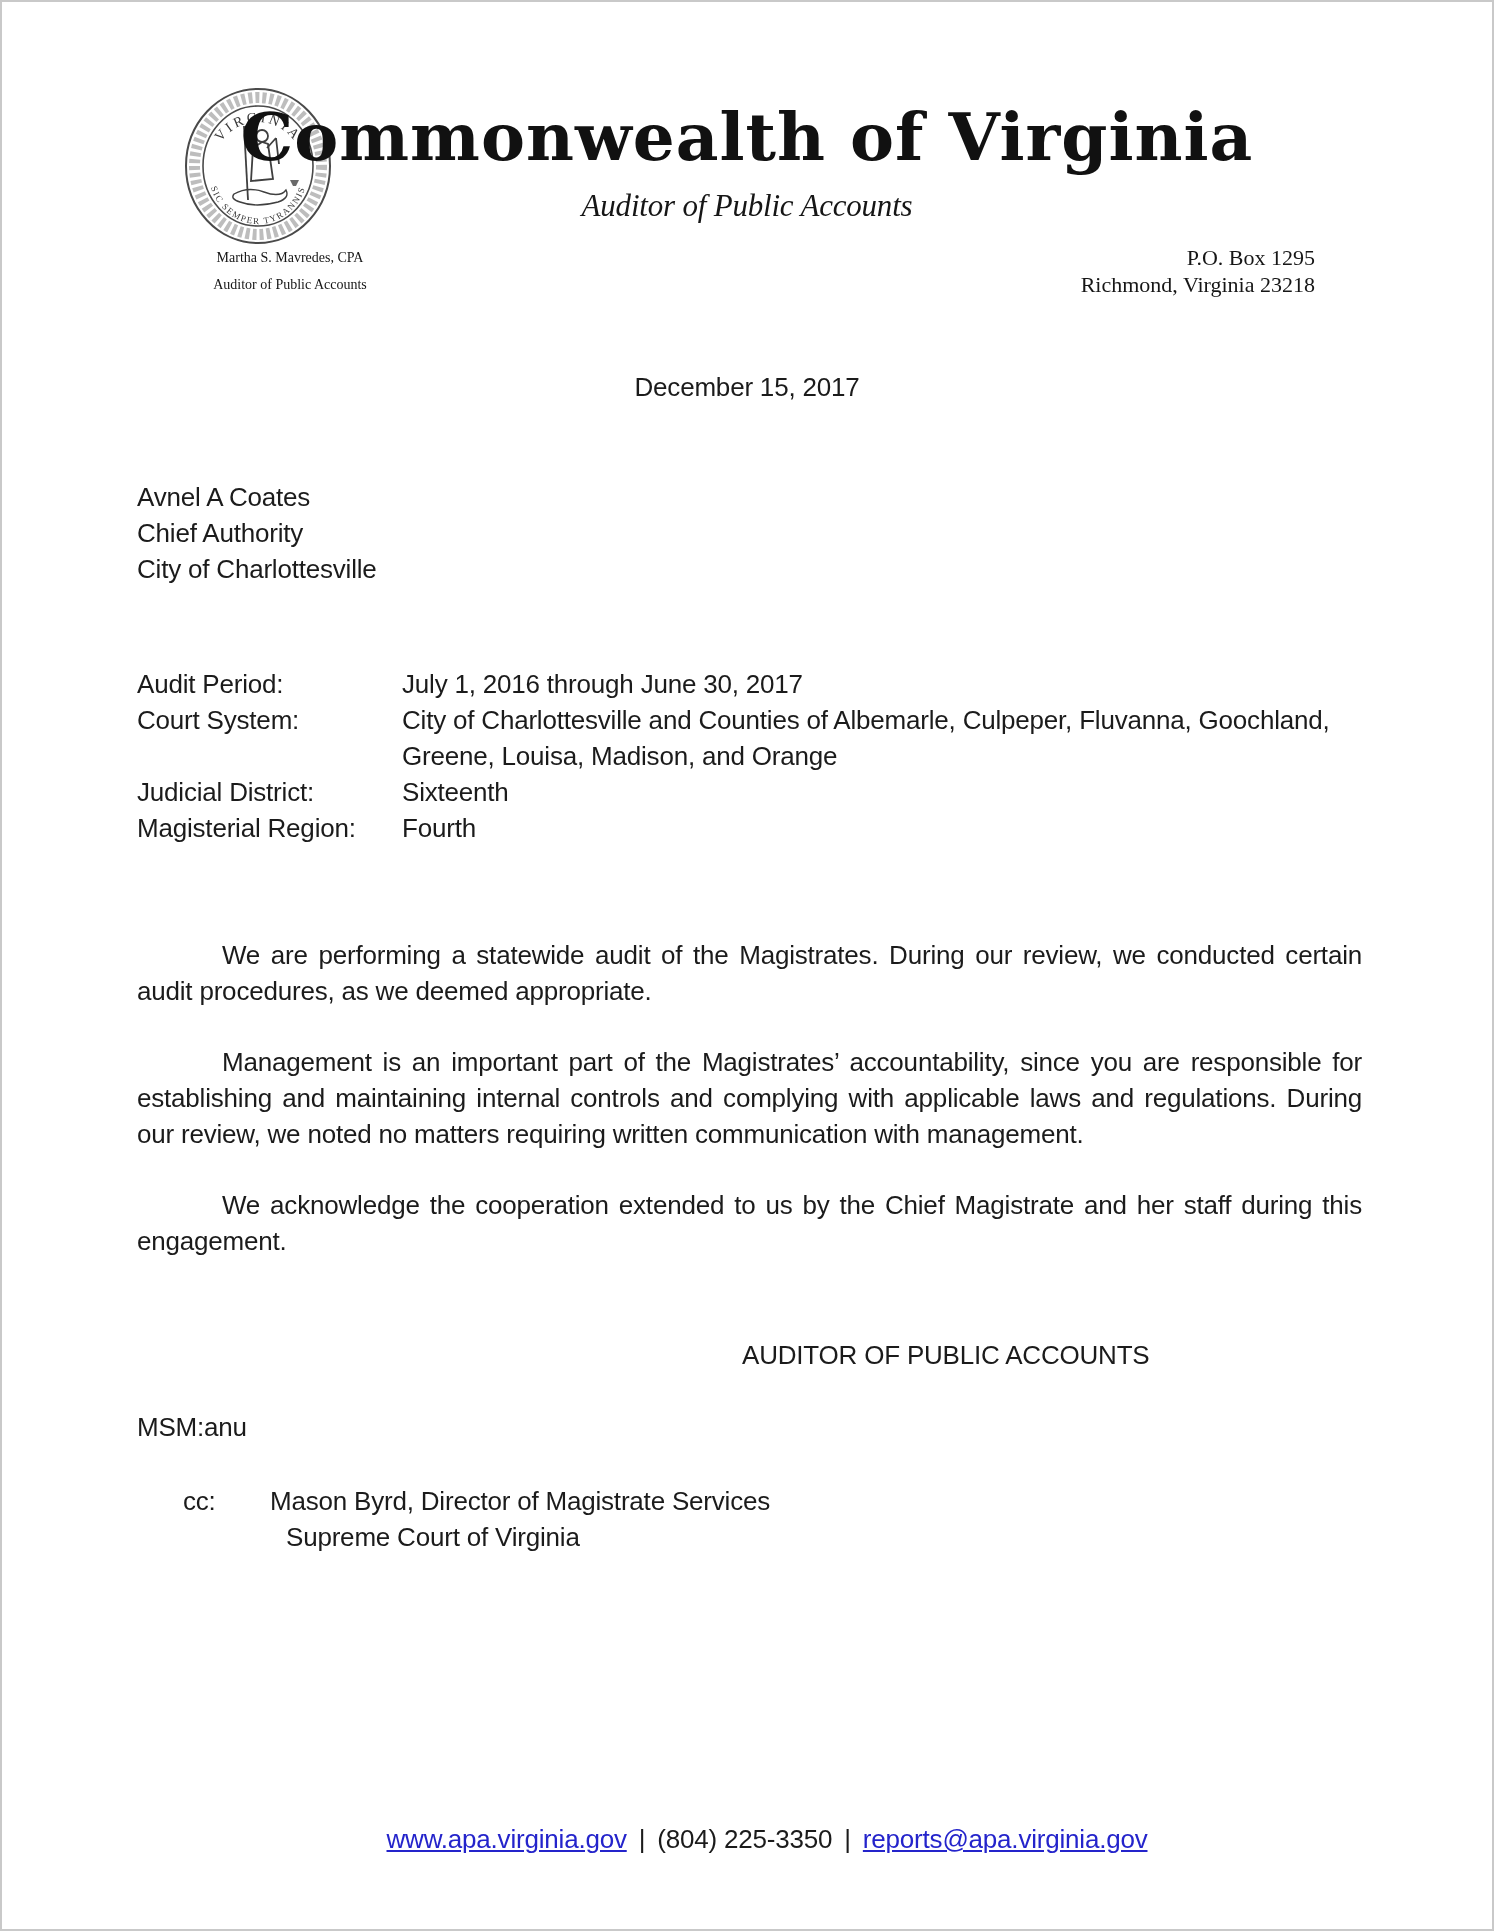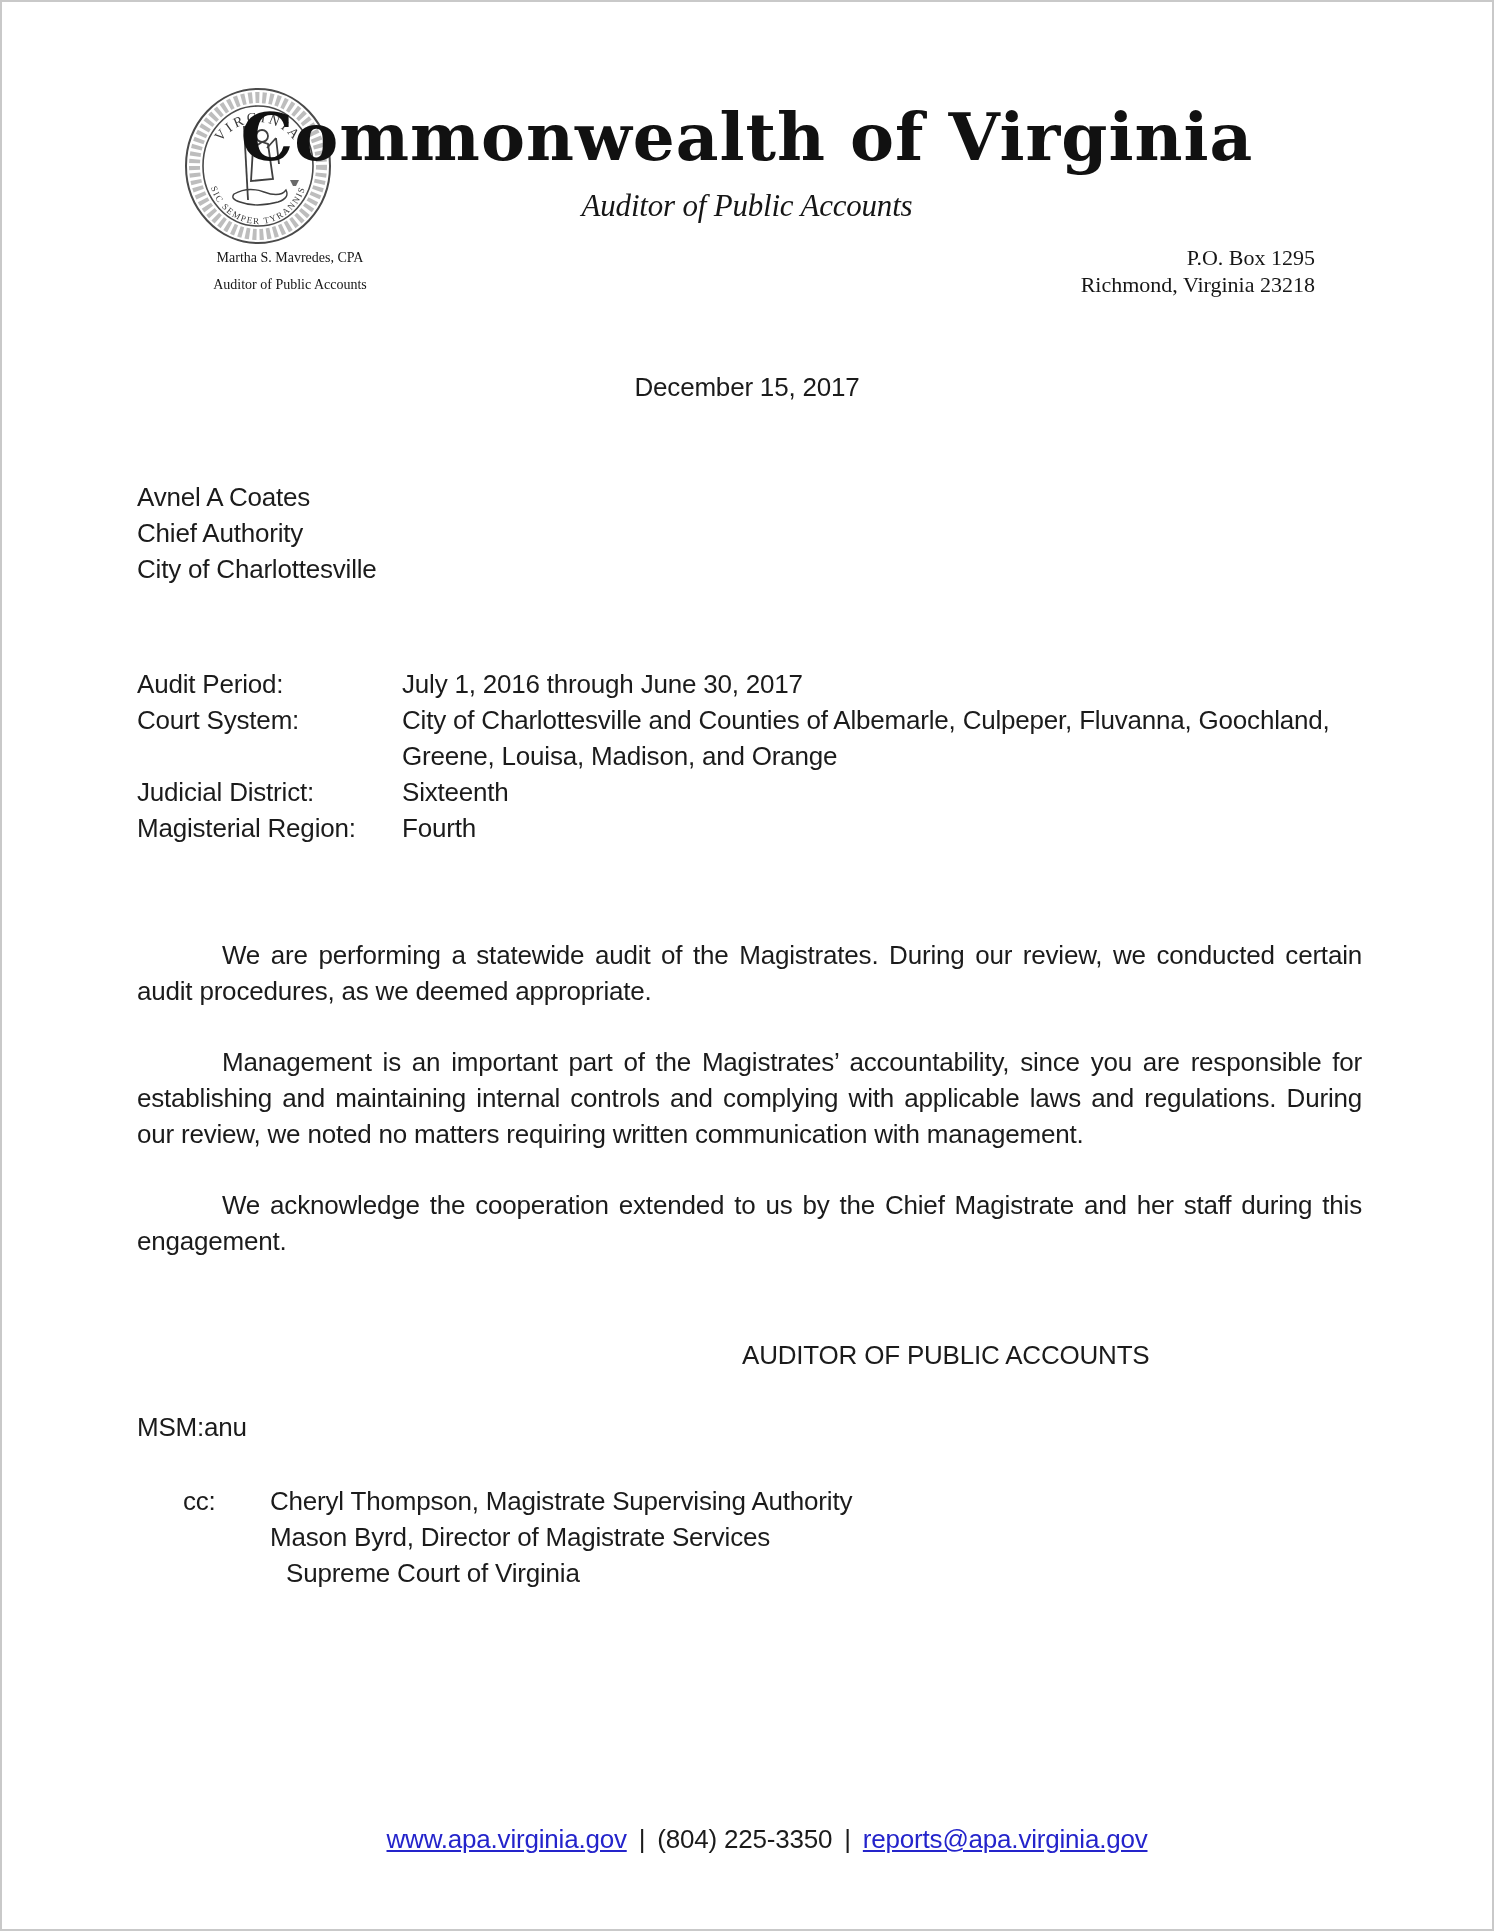--- a/index.html
+++ b/index.html
@@ -157,21 +157,20 @@
   <p class="abs para p1">We are performing a statewide audit of the Magistrates.  During our review, we conducted certain audit procedures, as we deemed appropriate.</p>
   <p class="abs para p2">Management is an important part of the Magistrates’ accountability, since you are responsible for establishing and maintaining internal controls and complying with applicable laws and regulations.  During our review, we noted no matters requiring written communication with management.</p>
   <p class="abs para p3">We acknowledge the cooperation extended to us by the Chief Magistrate and her staff during this engagement.</p>
 
   <div class="abs signature-org">AUDITOR OF PUBLIC ACCOUNTS</div>
   <div class="abs initials">MSM:anu</div>
 
   <div class="abs cc-block">
     <div>cc:</div>
     <div>
-      <div>Cheryl Thompson, Magistrate Supervising Authority</div>
       <div>Mason Byrd, Director of Magistrate Services</div>
       <div class="cc-extra-indent">Supreme Court of Virginia</div>
     </div>
   </div>
 
   <div class="abs footer-line">
     <a class="doc-link" style="color: rgb(36, 36, 203);">www.apa.virginia.gov</a><span class="sep">|</span><span>(804) 225-3350</span><span class="sep">|</span><a class="doc-link" style="color: rgb(36, 36, 203);">reports@apa.virginia.gov</a>
   </div>
 
 </div>

